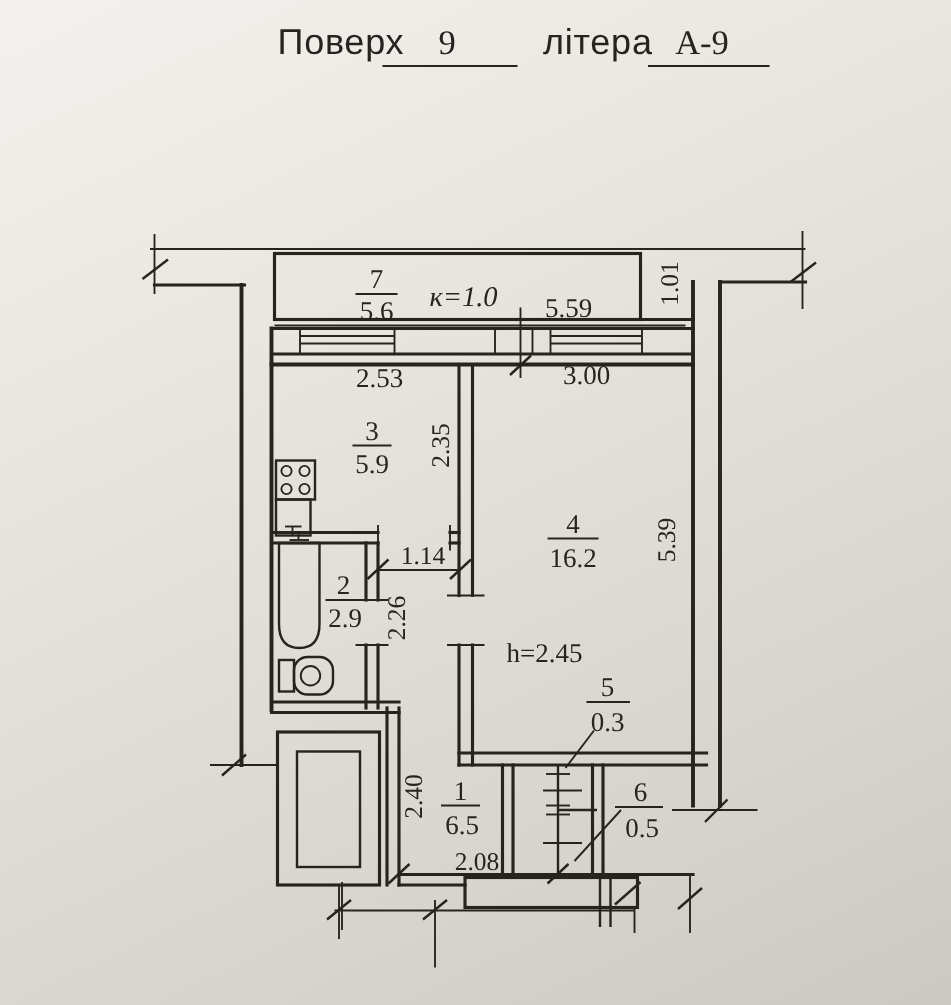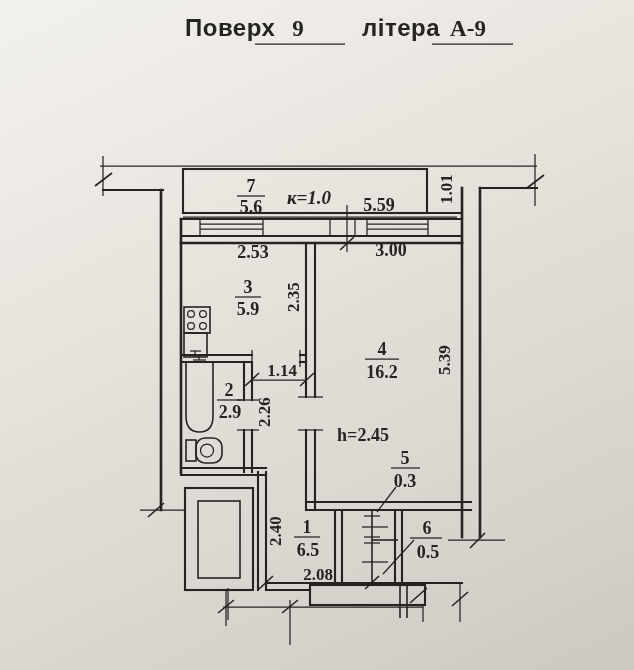--- a/index.html
+++ b/index.html
@@ -1,21 +1,21 @@
 <!DOCTYPE html>
 <html><head>
 <meta charset="utf-8">
 <style>
   html,body{margin:0;padding:0;}
   body{
     width:634px;height:670px;overflow:hidden;
     background:linear-gradient(155deg,#f3f1ed 0%,#eae7e1 30%,#e0ddd6 55%,#d8d5ce 75%,#ccc9c2 100%);
     font-family:"Liberation Sans",sans-serif;
   }
-  #stage{position:relative;width:634px;height:648px;font-weight:bold;}
+  #stage{position:relative;width:634px;height:648px;}
   svg{position:absolute;left:0;top:0;}
   .ink{stroke:#26241f;fill:none;}
   .wall{stroke-width:2.6;stroke-linecap:square;}
   .wall2{stroke-width:2.1;stroke-linecap:square;}
   .thin{stroke-width:1.25;}
   .fix{stroke-width:1.6;}
   text{fill:#26241f;}
   .dim{font-family:"Liberation Serif","DejaVu Serif",serif;font-size:18px;}
   .dimsm{font-family:"Liberation Serif","DejaVu Serif",serif;font-size:17px;}
   .coef{font-family:"Liberation Serif","DejaVu Serif",serif;font-size:19px;font-style:italic;}

